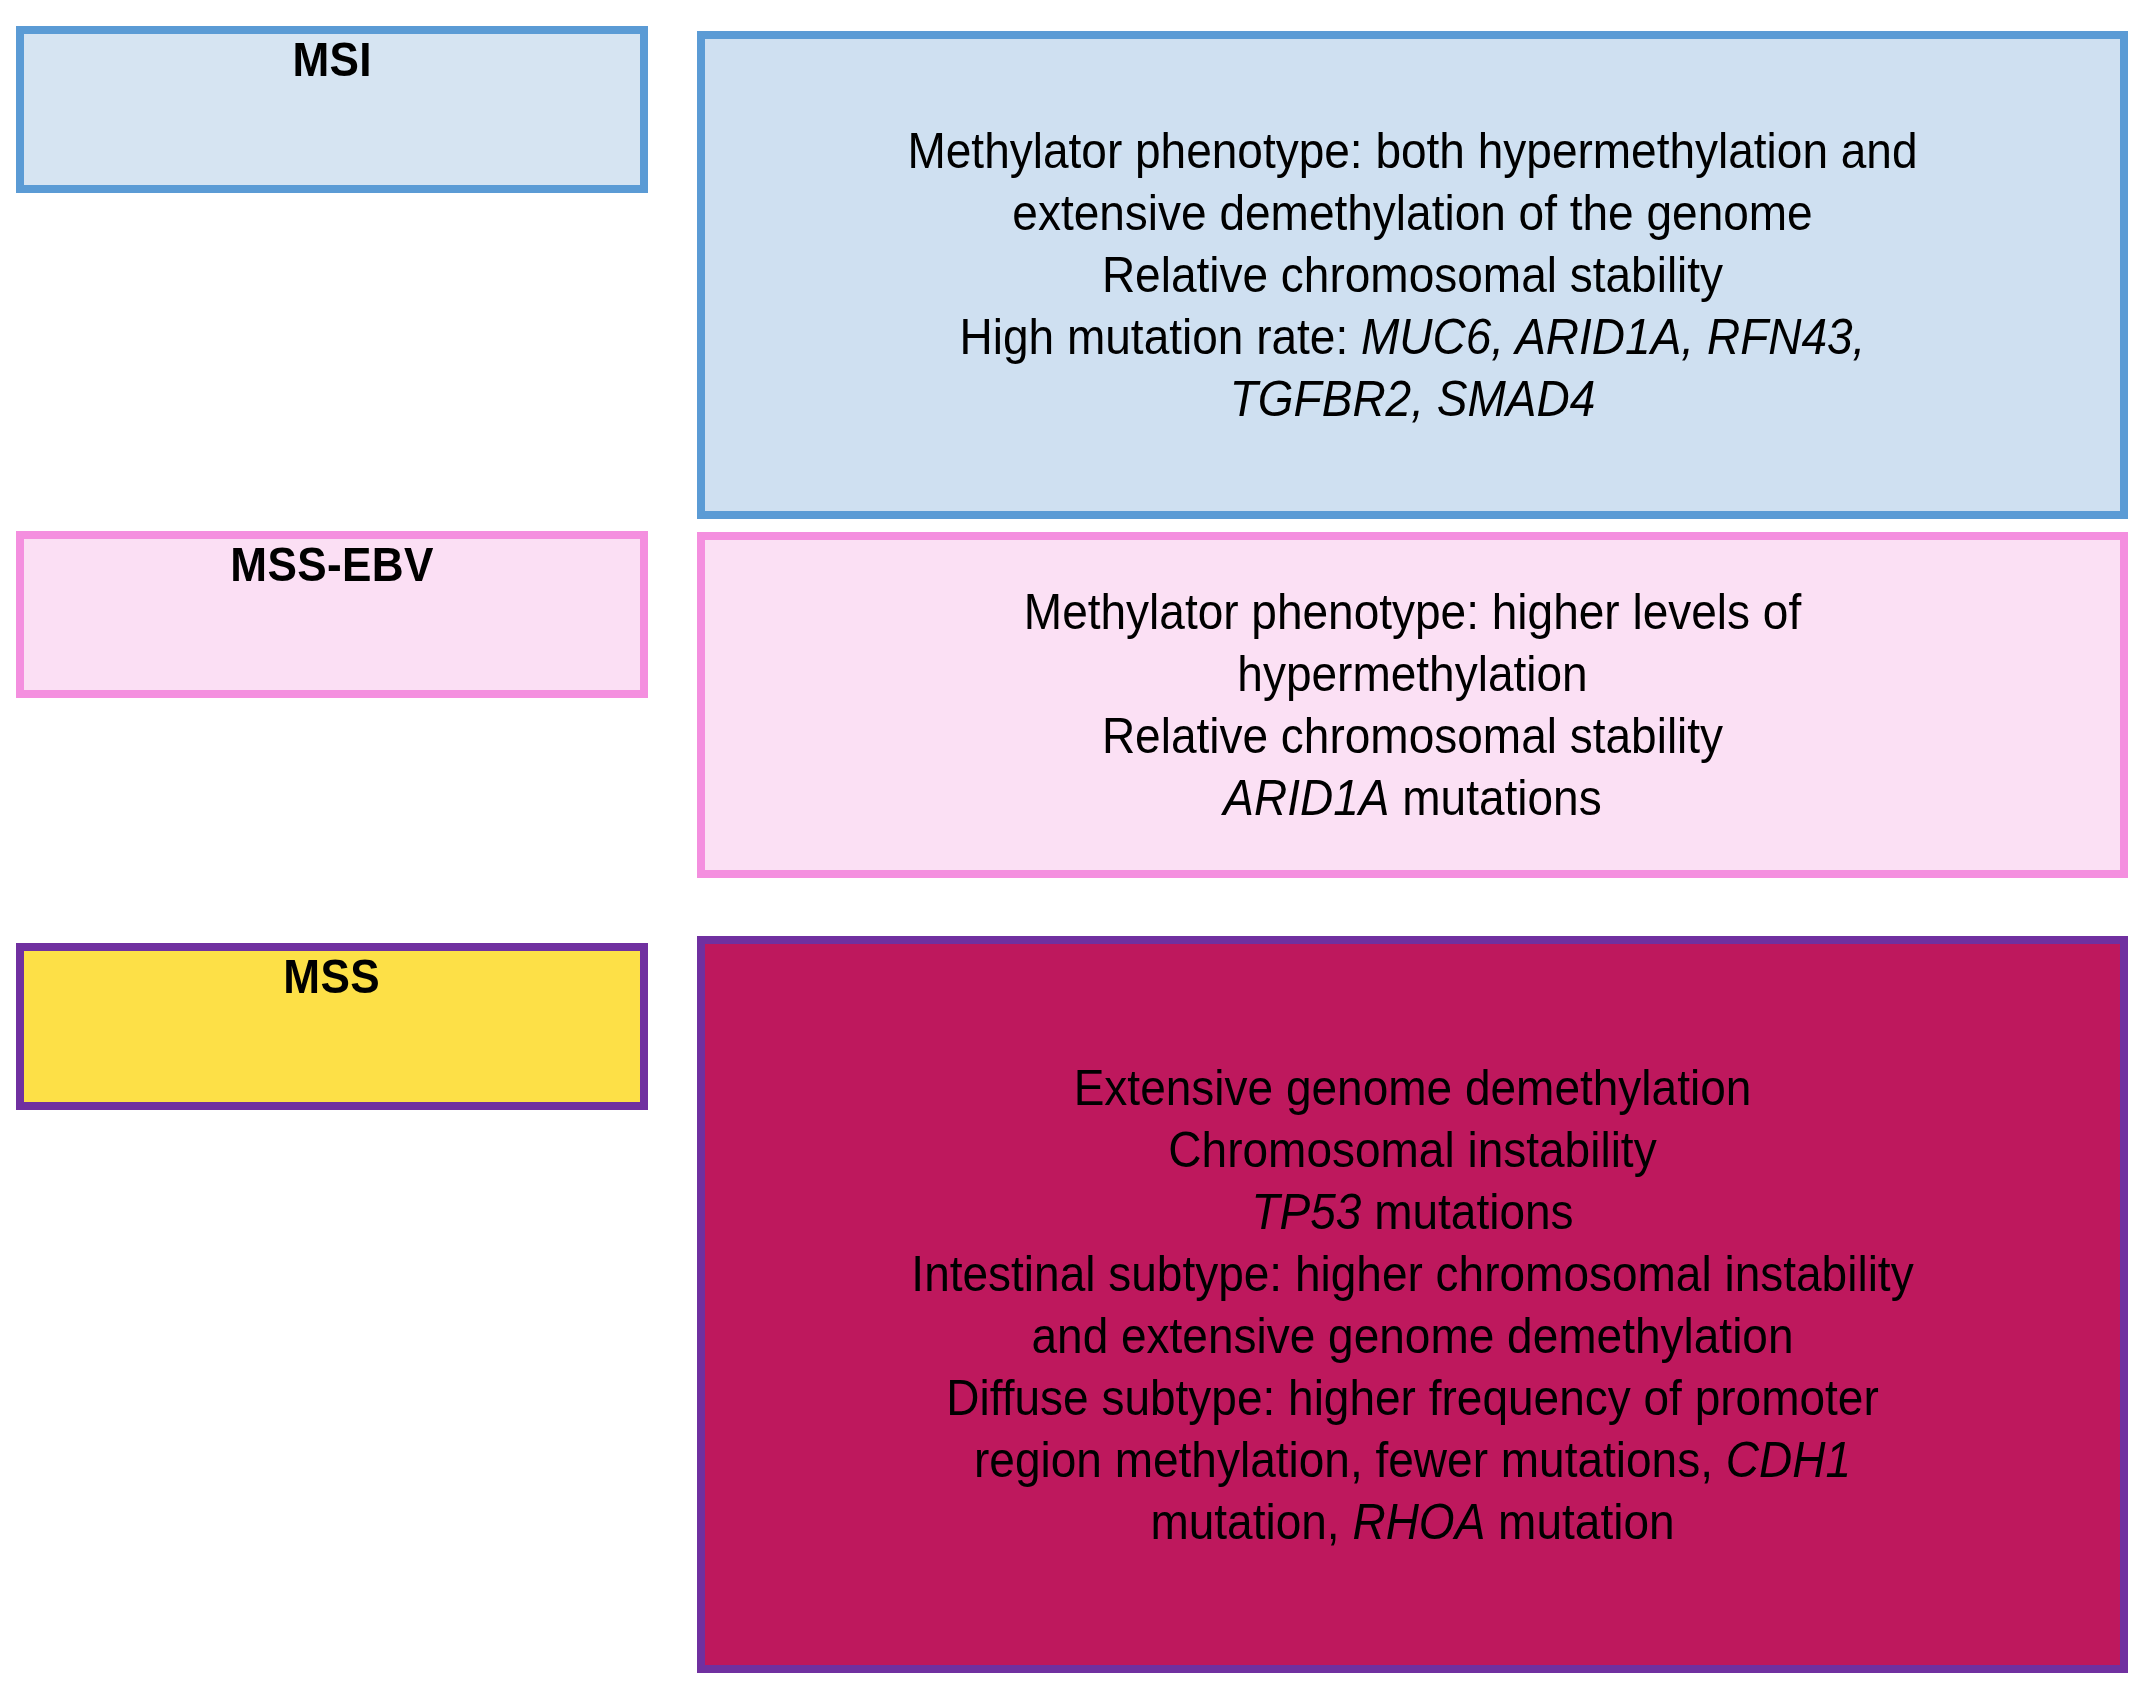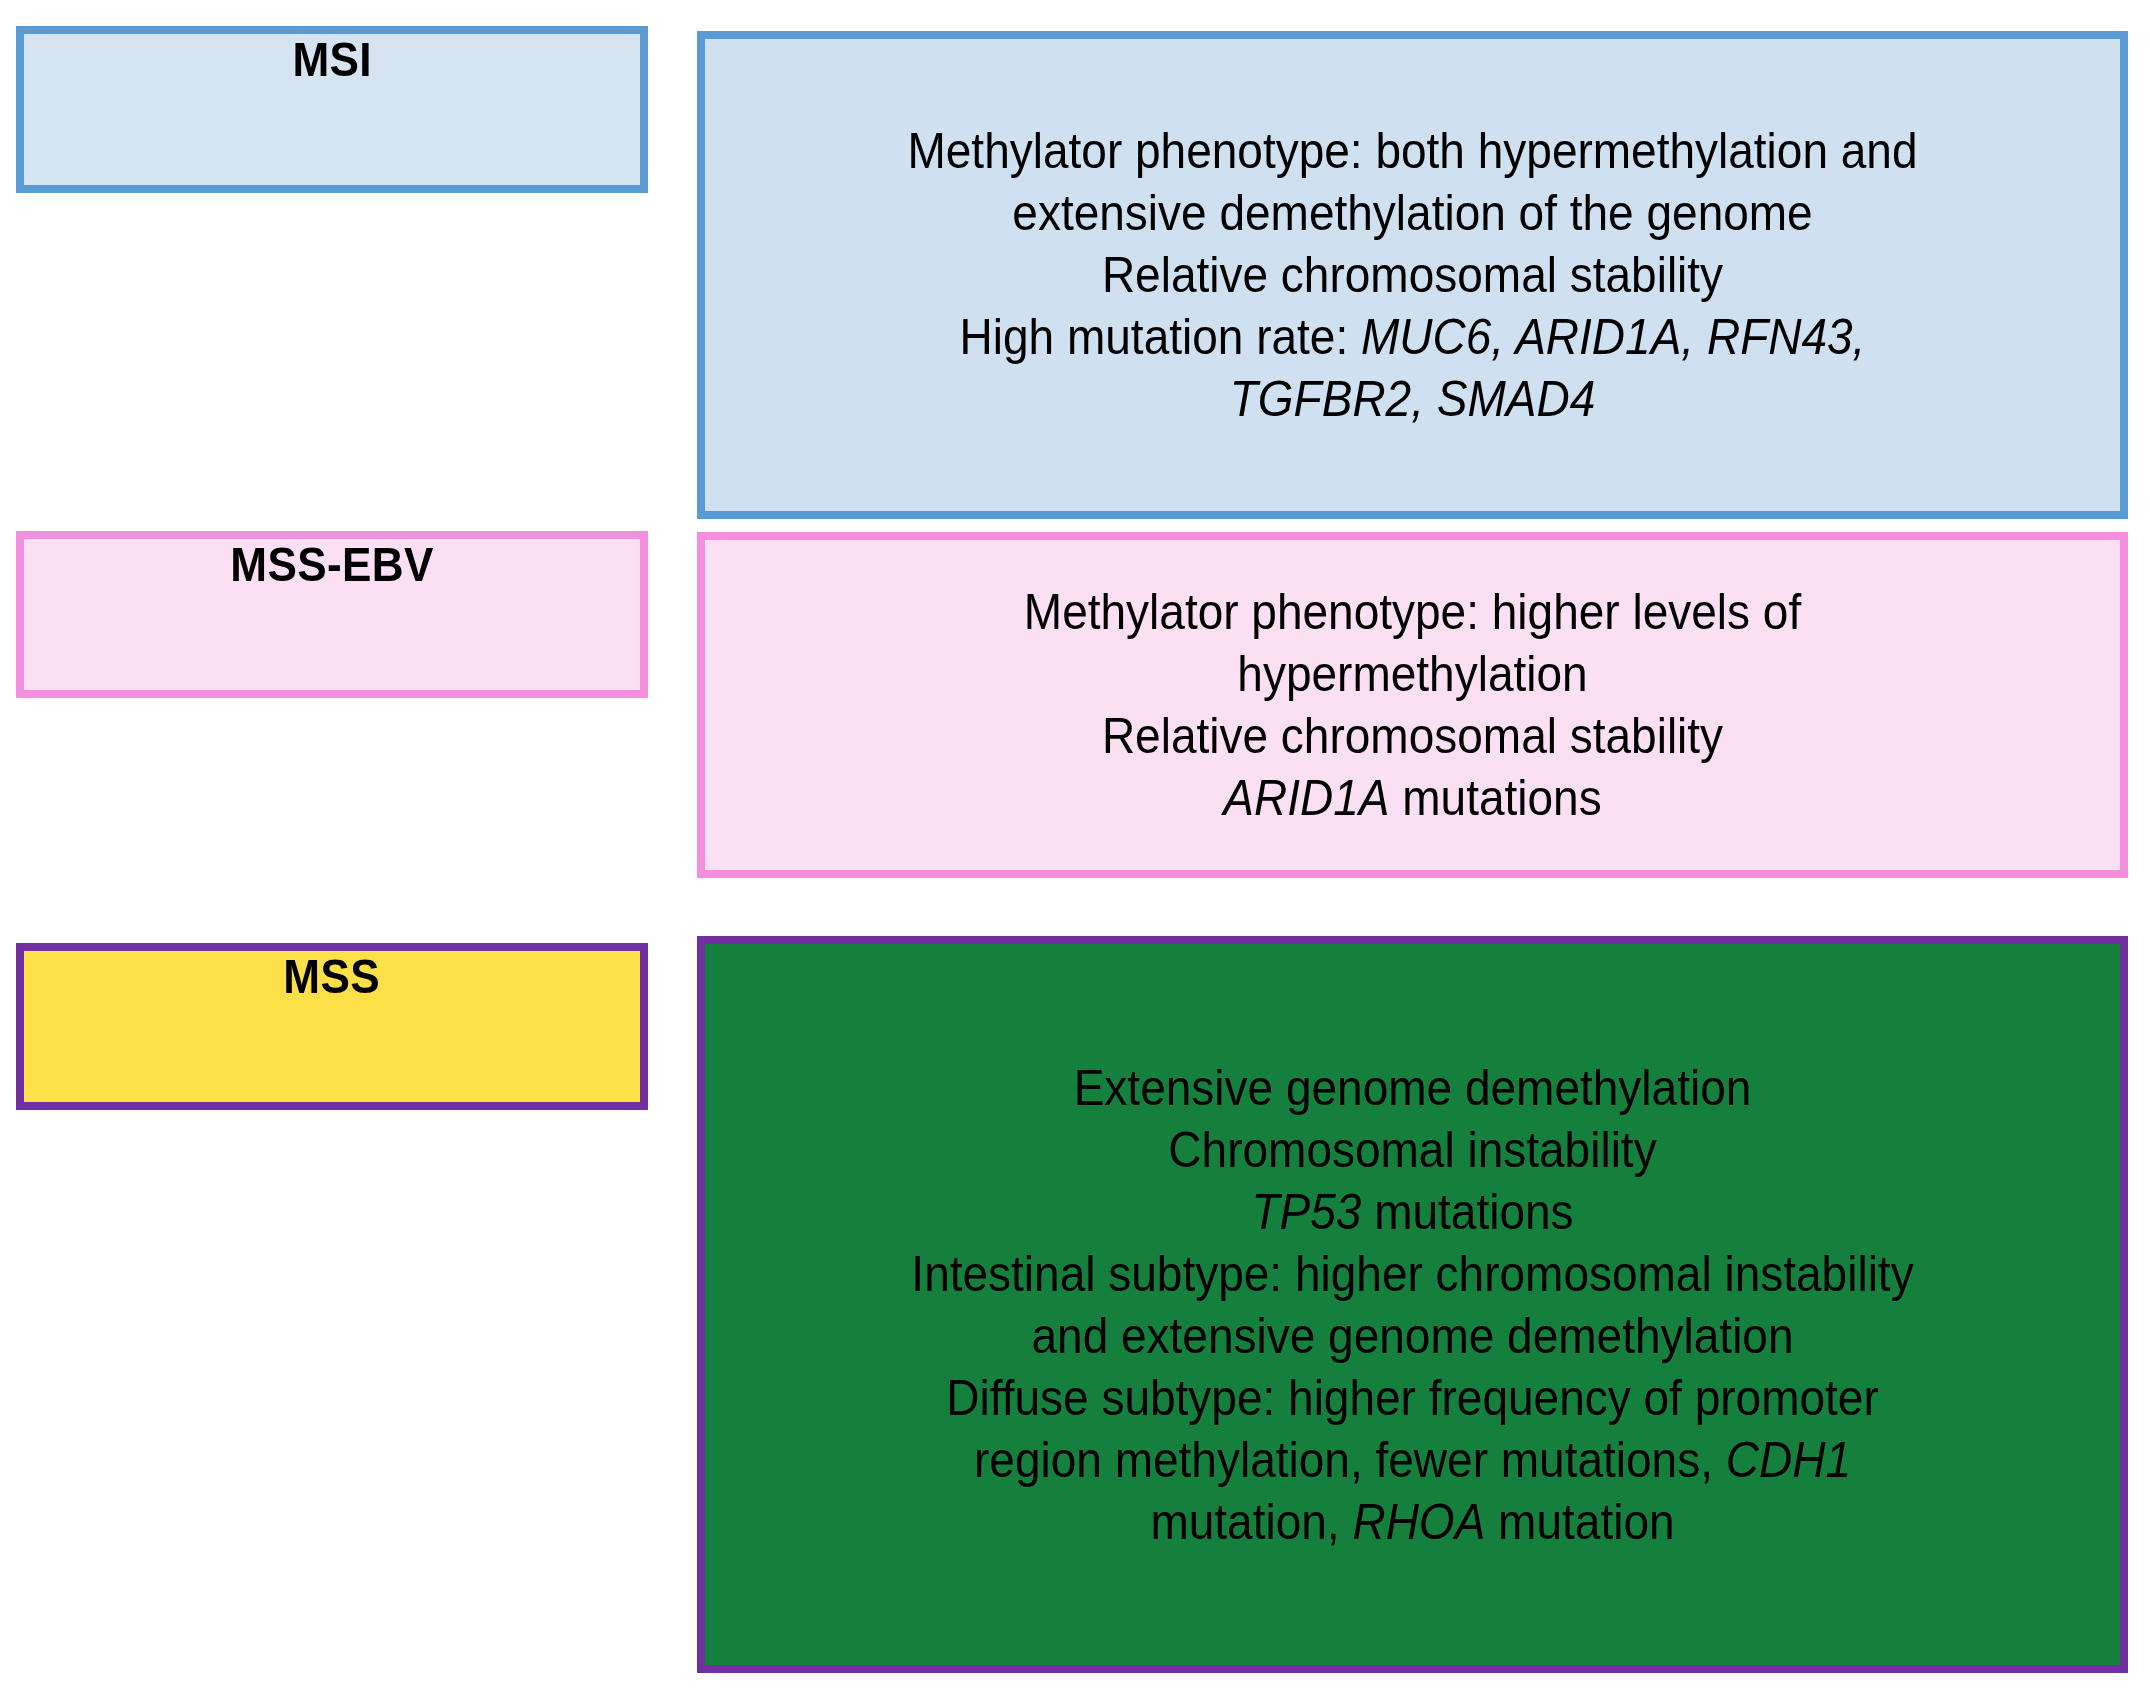--- a/index.html
+++ b/index.html
@@ -79,21 +79,21 @@
   
   .msi-label  { top: 26px;  height: 167px; background: #D6E4F2; border-color: #5B9BD5; }
   .msi-body   { top: 31px;  height: 488px; background: #CFE0F1; border-color: #5B9BD5; }
 
   
   .ebv-label  { top: 531px; height: 167px; background: #FBDFF4; border-color: #F48FDF; }
   .ebv-body   { top: 532px; height: 346px; background: #FBE0F4; border-color: #F48FDF; }
 
   
   .mss-label  { top: 936px; height: 167px; background: #fde047; border-color: #7030A0; margin-top: 7px; }
-  .mss-body   { top: 936px; height: 737px; background: #15803d; border-color: #7030A0; }
+  .mss-body   { top: 936px; height: 737px; background: #be185d; border-color: #7030A0; }
 </style>
 </head>
 <body>
 
 <div id="diagram">
 
   <div class="label-box msi-label">
     <span class="label-text">MSI</span>
   </div>
 

